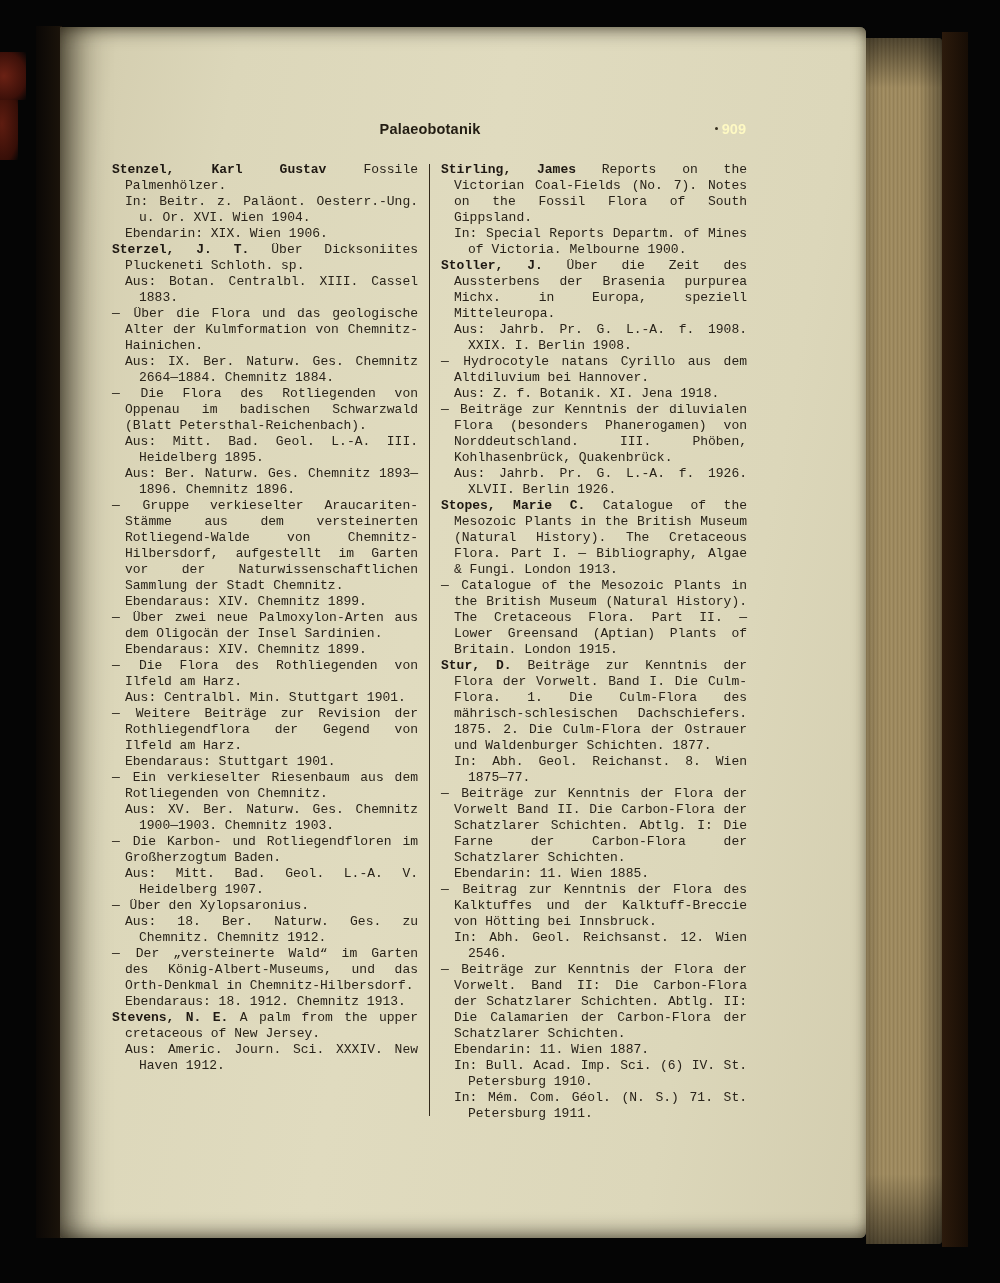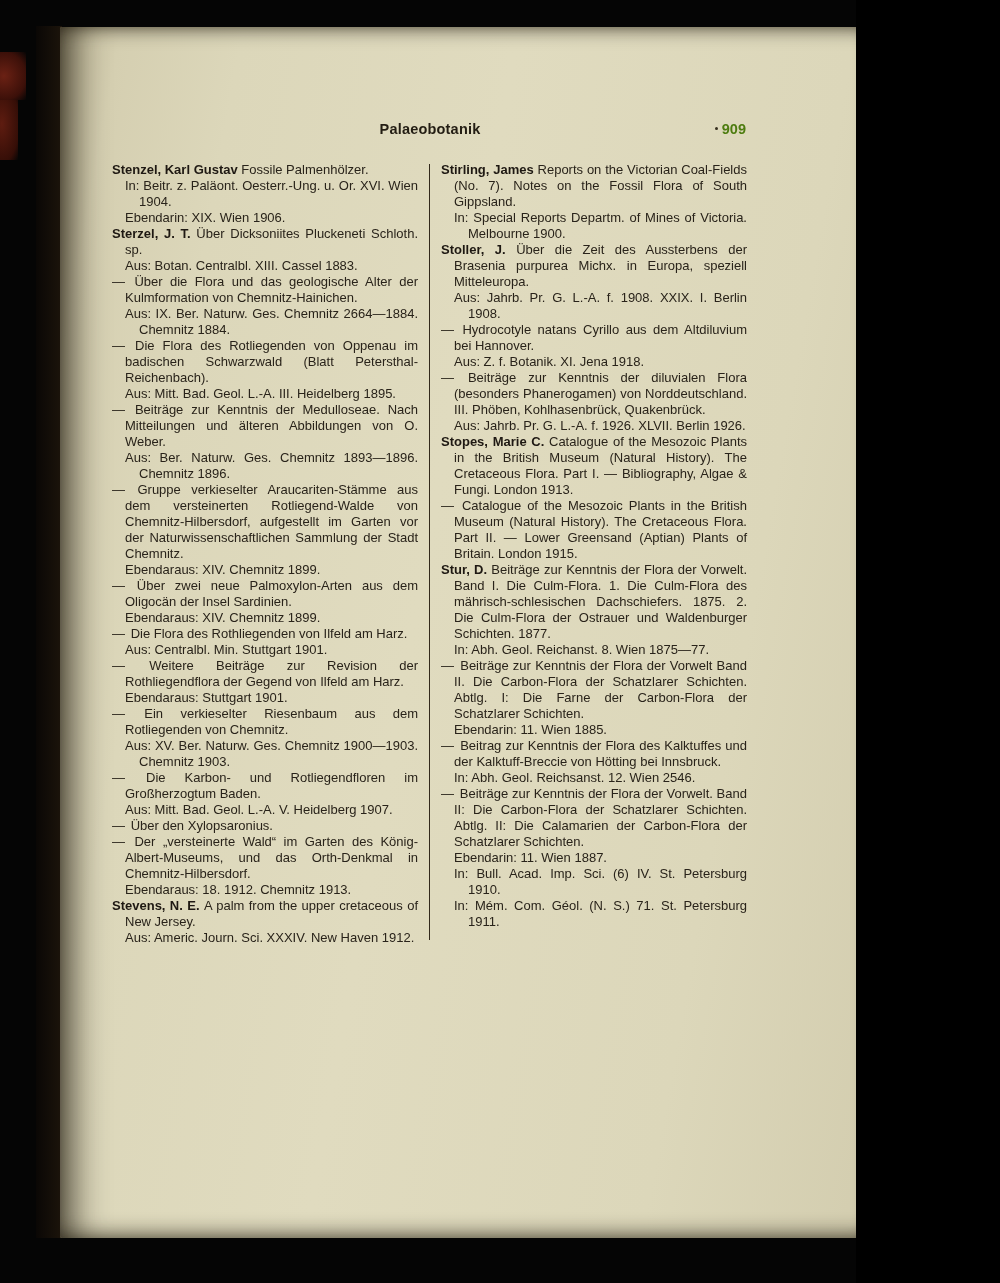--- a/index.html
+++ b/index.html
@@ -1,17 +1,17 @@
 <!DOCTYPE html>
 <html lang="de"><head>
 <meta charset="utf-8">
 <style>
   html,body { margin:0; padding:0; background:#000; }
   .scene {
-    position:relative; width:856px; height:1283px; overflow:hidden;
+    position:relative; width:1000px; height:1283px; overflow:hidden;
     background:#050505;
     font-family:"Liberation Sans", sans-serif;
   }
   
   .spine-left {
     position:absolute; left:36px; top:26px; width:26px; height:1212px;
     background:linear-gradient(90deg,#0a0705,#1c140b);
   }
   .red-mark-1 {
     position:absolute; left:0; top:52px; width:26px; height:48px;
@@ -53,28 +53,28 @@
     position:absolute; left:112px; top:121px; width:636px;
     color:#29231a; font-size:13px; line-height:16px;
   }
   .header { position:relative; height:41px; }
   .header-title {
     position:absolute; left:0; right:0; top:0; text-align:center;
     font-weight:bold; font-size:14.5px; letter-spacing:.2px; color:#231d13;
   }
   .header-num {
     position:absolute; right:2px; top:0;
-    font-weight:bold; font-size:14.5px; color:#4d7c0f;
+    font-weight:bold; font-size:14.5px; color:#fef9c3;
   }
   .header-num::before {
     content:""; display:inline-block; width:3px; height:3px;
     background:#37301f; border-radius:50%; margin:0 4px 3px 0; vertical-align:middle;
   }
   .columns { display:flex; align-items:stretch; }
-  .col { width:306px; text-align:justify; }
+  .col { width:306px; text-align:justify;font-family:Liberation Mono, monospace; }
   .col-divider { width:1px; background:#32291b; margin:2px 11px 6px 11px; }
   .entry p { margin:0; }
   .p-title { padding-left:13px; text-indent:-13px; }
   .p-ref   { padding-left:27px; text-indent:-14px; }
   .lead    { font-weight:bold; color:#1e1812; }
   .dash    { letter-spacing:1px; }
 </style>
 </head>
 <body>
 
@@ -107,21 +107,20 @@
           </div>
           <div class="entry">
             <p class="p-title"><span class="dash">— </span>Über die Flora und das geologische Alter der Kulmformation von Chemnitz-Hainichen.</p>
             <p class="p-ref">Aus: IX. Ber. Naturw. Ges. Chemnitz 2664—1884. Chemnitz 1884.</p>
           </div>
           <div class="entry">
             <p class="p-title"><span class="dash">— </span>Die Flora des Rotliegenden von Oppenau im badischen Schwarzwald (Blatt Petersthal-Reichenbach).</p>
             <p class="p-ref">Aus: Mitt. Bad. Geol. L.-A. III. Heidelberg 1895.</p>
           </div>
           <div class="entry">
-            <p class="p-title"><span class="dash">— </span>Beiträge zur Kenntnis der Medulloseae. Nach Mitteilungen und älteren Abbildungen von O. Weber.</p>
             <p class="p-ref">Aus: Ber. Naturw. Ges. Chemnitz 1893—1896. Chemnitz 1896.</p>
           </div>
           <div class="entry">
             <p class="p-title"><span class="dash">— </span>Gruppe verkieselter Araucariten-Stämme aus dem versteinerten Rotliegend-Walde von Chemnitz-Hilbersdorf, aufgestellt im Garten vor der Naturwissenschaftlichen Sammlung der Stadt Chemnitz.</p>
             <p class="p-ref">Ebendaraus: XIV. Chemnitz 1899.</p>
           </div>
           <div class="entry">
             <p class="p-title"><span class="dash">— </span>Über zwei neue Palmoxylon-Arten aus dem Oligocän der Insel Sardinien.</p>
             <p class="p-ref">Ebendaraus: XIV. Chemnitz 1899.</p>
           </div>
@@ -136,20 +135,21 @@
           <div class="entry">
             <p class="p-title"><span class="dash">— </span>Ein verkieselter Riesenbaum aus dem Rotliegenden von Chemnitz.</p>
             <p class="p-ref">Aus: XV. Ber. Naturw. Ges. Chemnitz 1900—1903. Chemnitz 1903.</p>
           </div>
           <div class="entry">
             <p class="p-title"><span class="dash">— </span>Die Karbon- und Rotliegendfloren im Großherzogtum Baden.</p>
             <p class="p-ref">Aus: Mitt. Bad. Geol. L.-A. V. Heidelberg 1907.</p>
           </div>
           <div class="entry">
             <p class="p-title"><span class="dash">— </span>Über den Xylopsaronius.</p>
+            <p class="p-ref">Aus: 18. Ber. Naturw. Ges. zu Chemnitz. Chemnitz 1912.</p>
           </div>
           <div class="entry">
             <p class="p-title"><span class="dash">— </span>Der „versteinerte Wald“ im Garten des König-Albert-Museums, und das Orth-Denkmal in Chemnitz-Hilbersdorf.</p>
             <p class="p-ref">Ebendaraus: 18. 1912. Chemnitz 1913.</p>
           </div>
           <div class="entry">
             <p class="p-title"><span class="lead">Stevens, N. E. </span>A palm from the upper cretaceous of New Jersey.</p>
             <p class="p-ref">Aus: Americ. Journ. Sci. XXXIV. New Haven 1912.</p>
           </div>
         </div>

